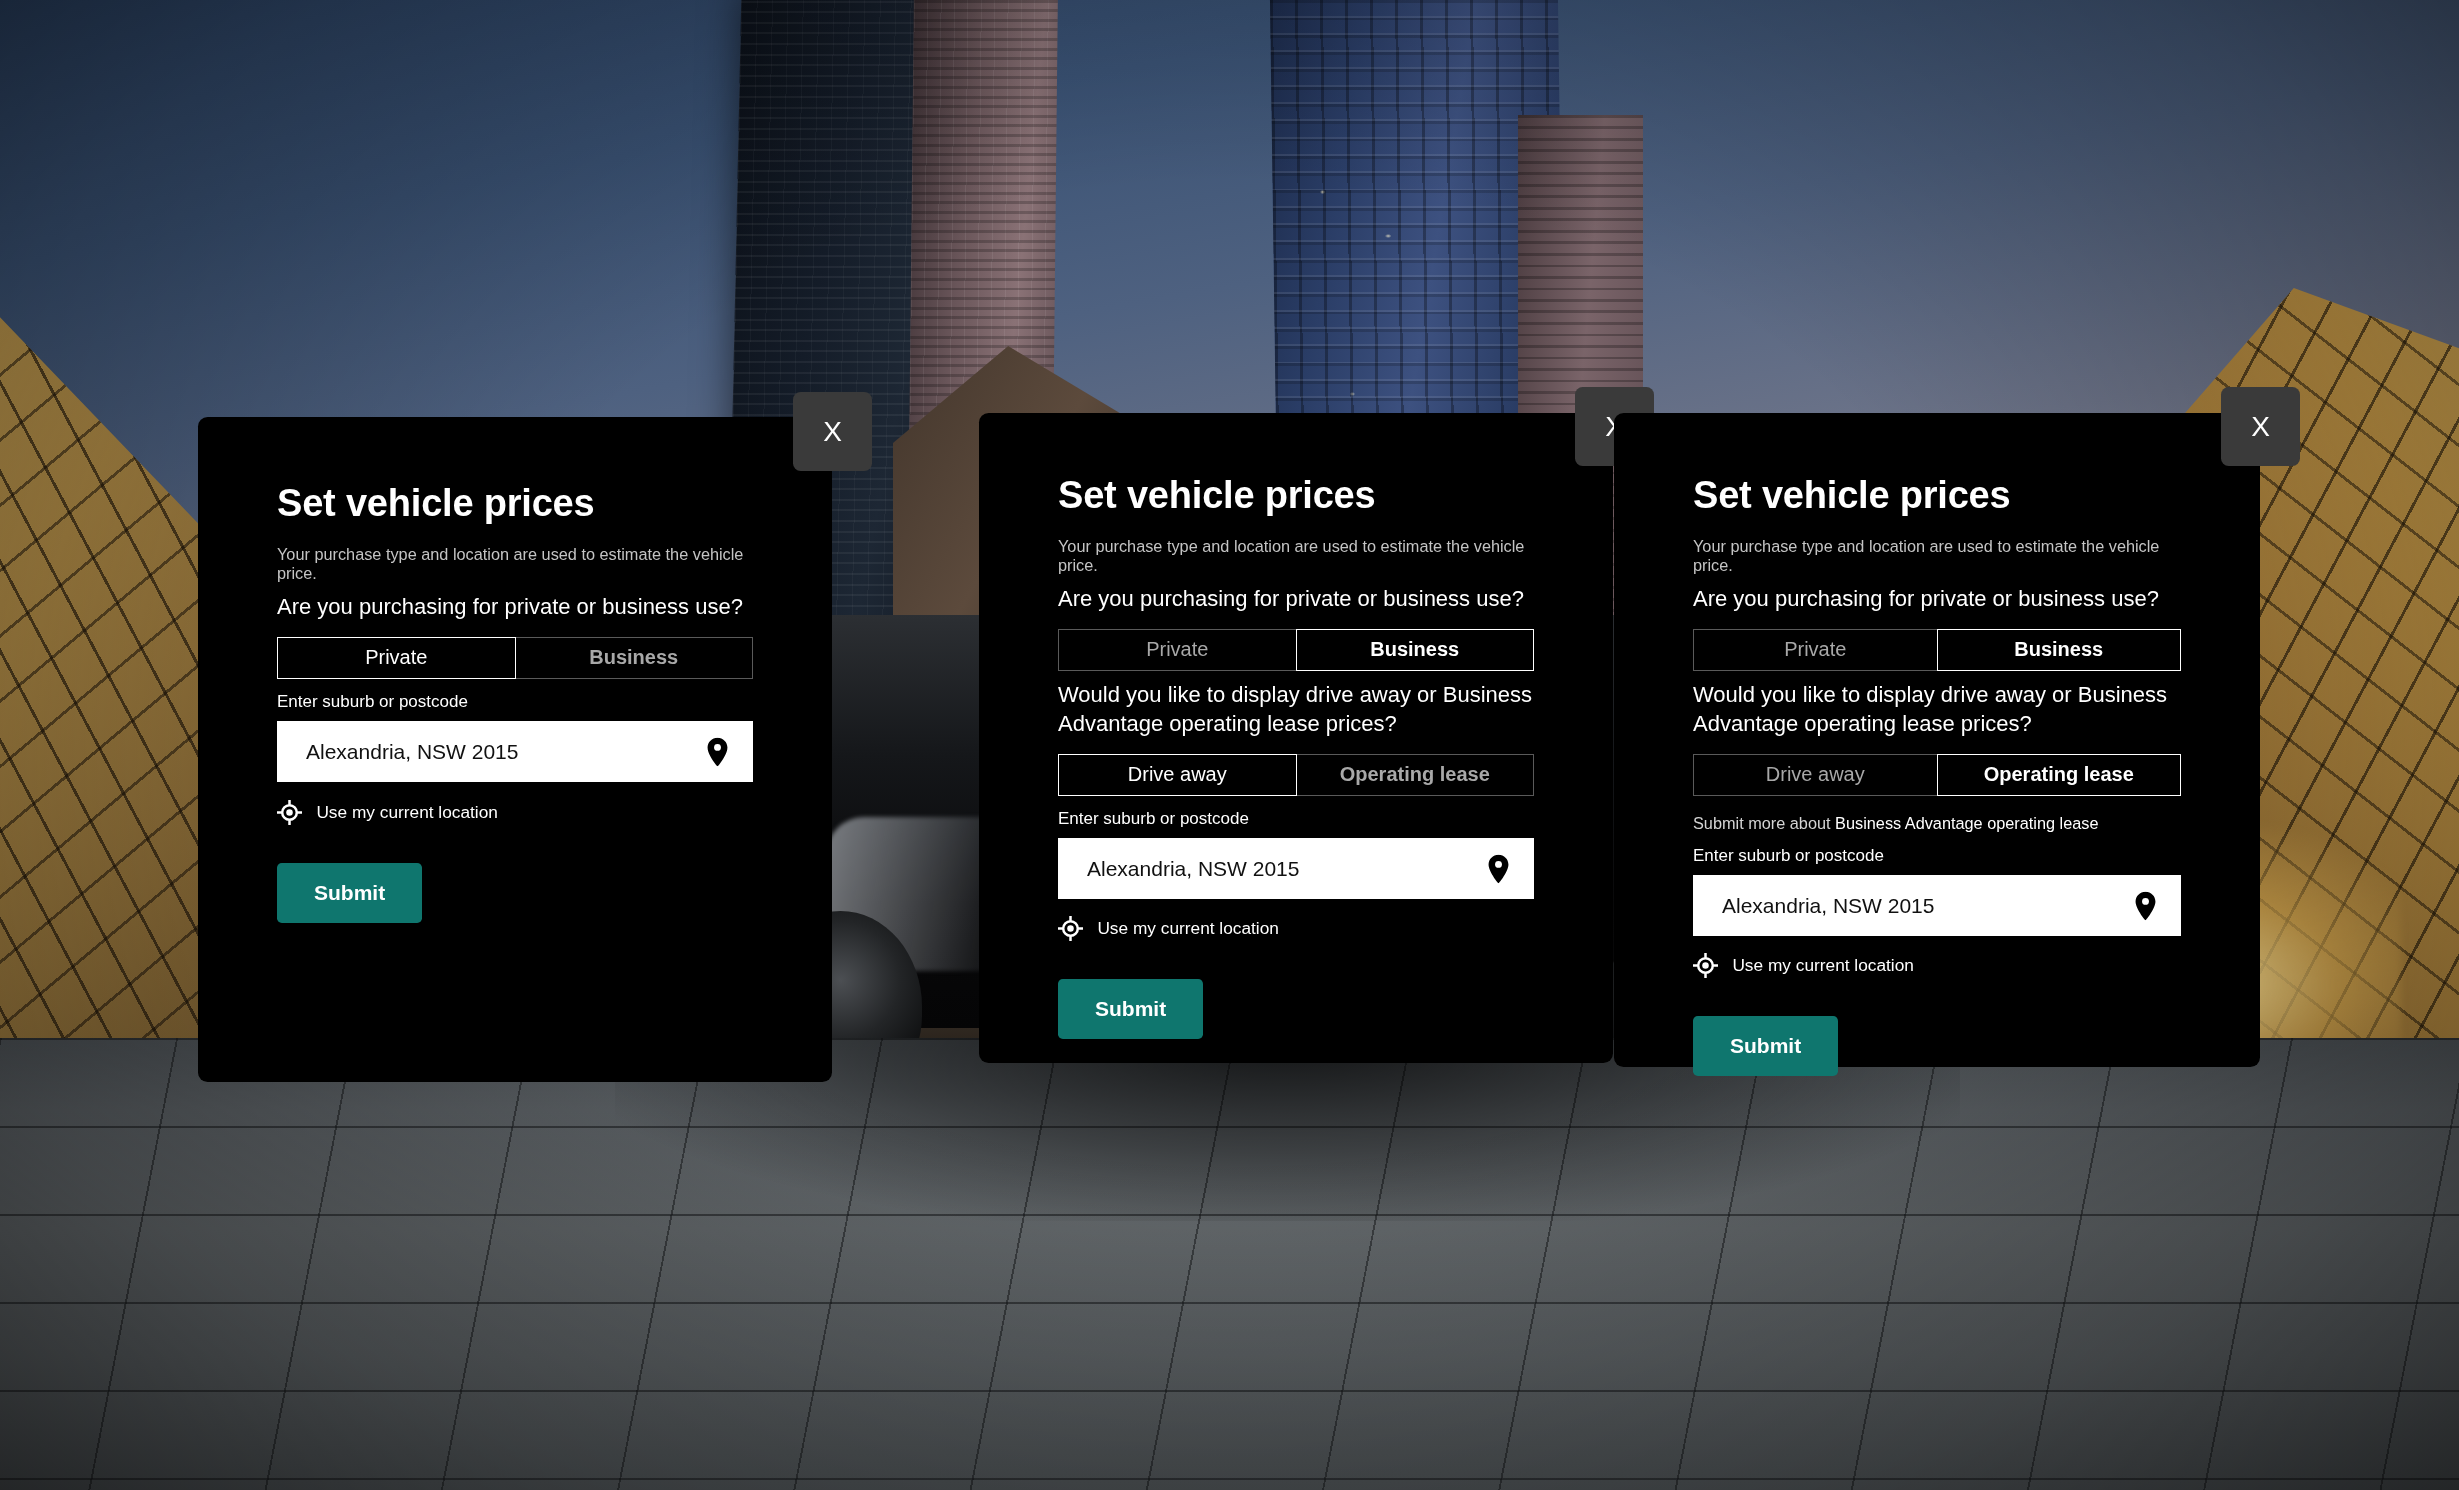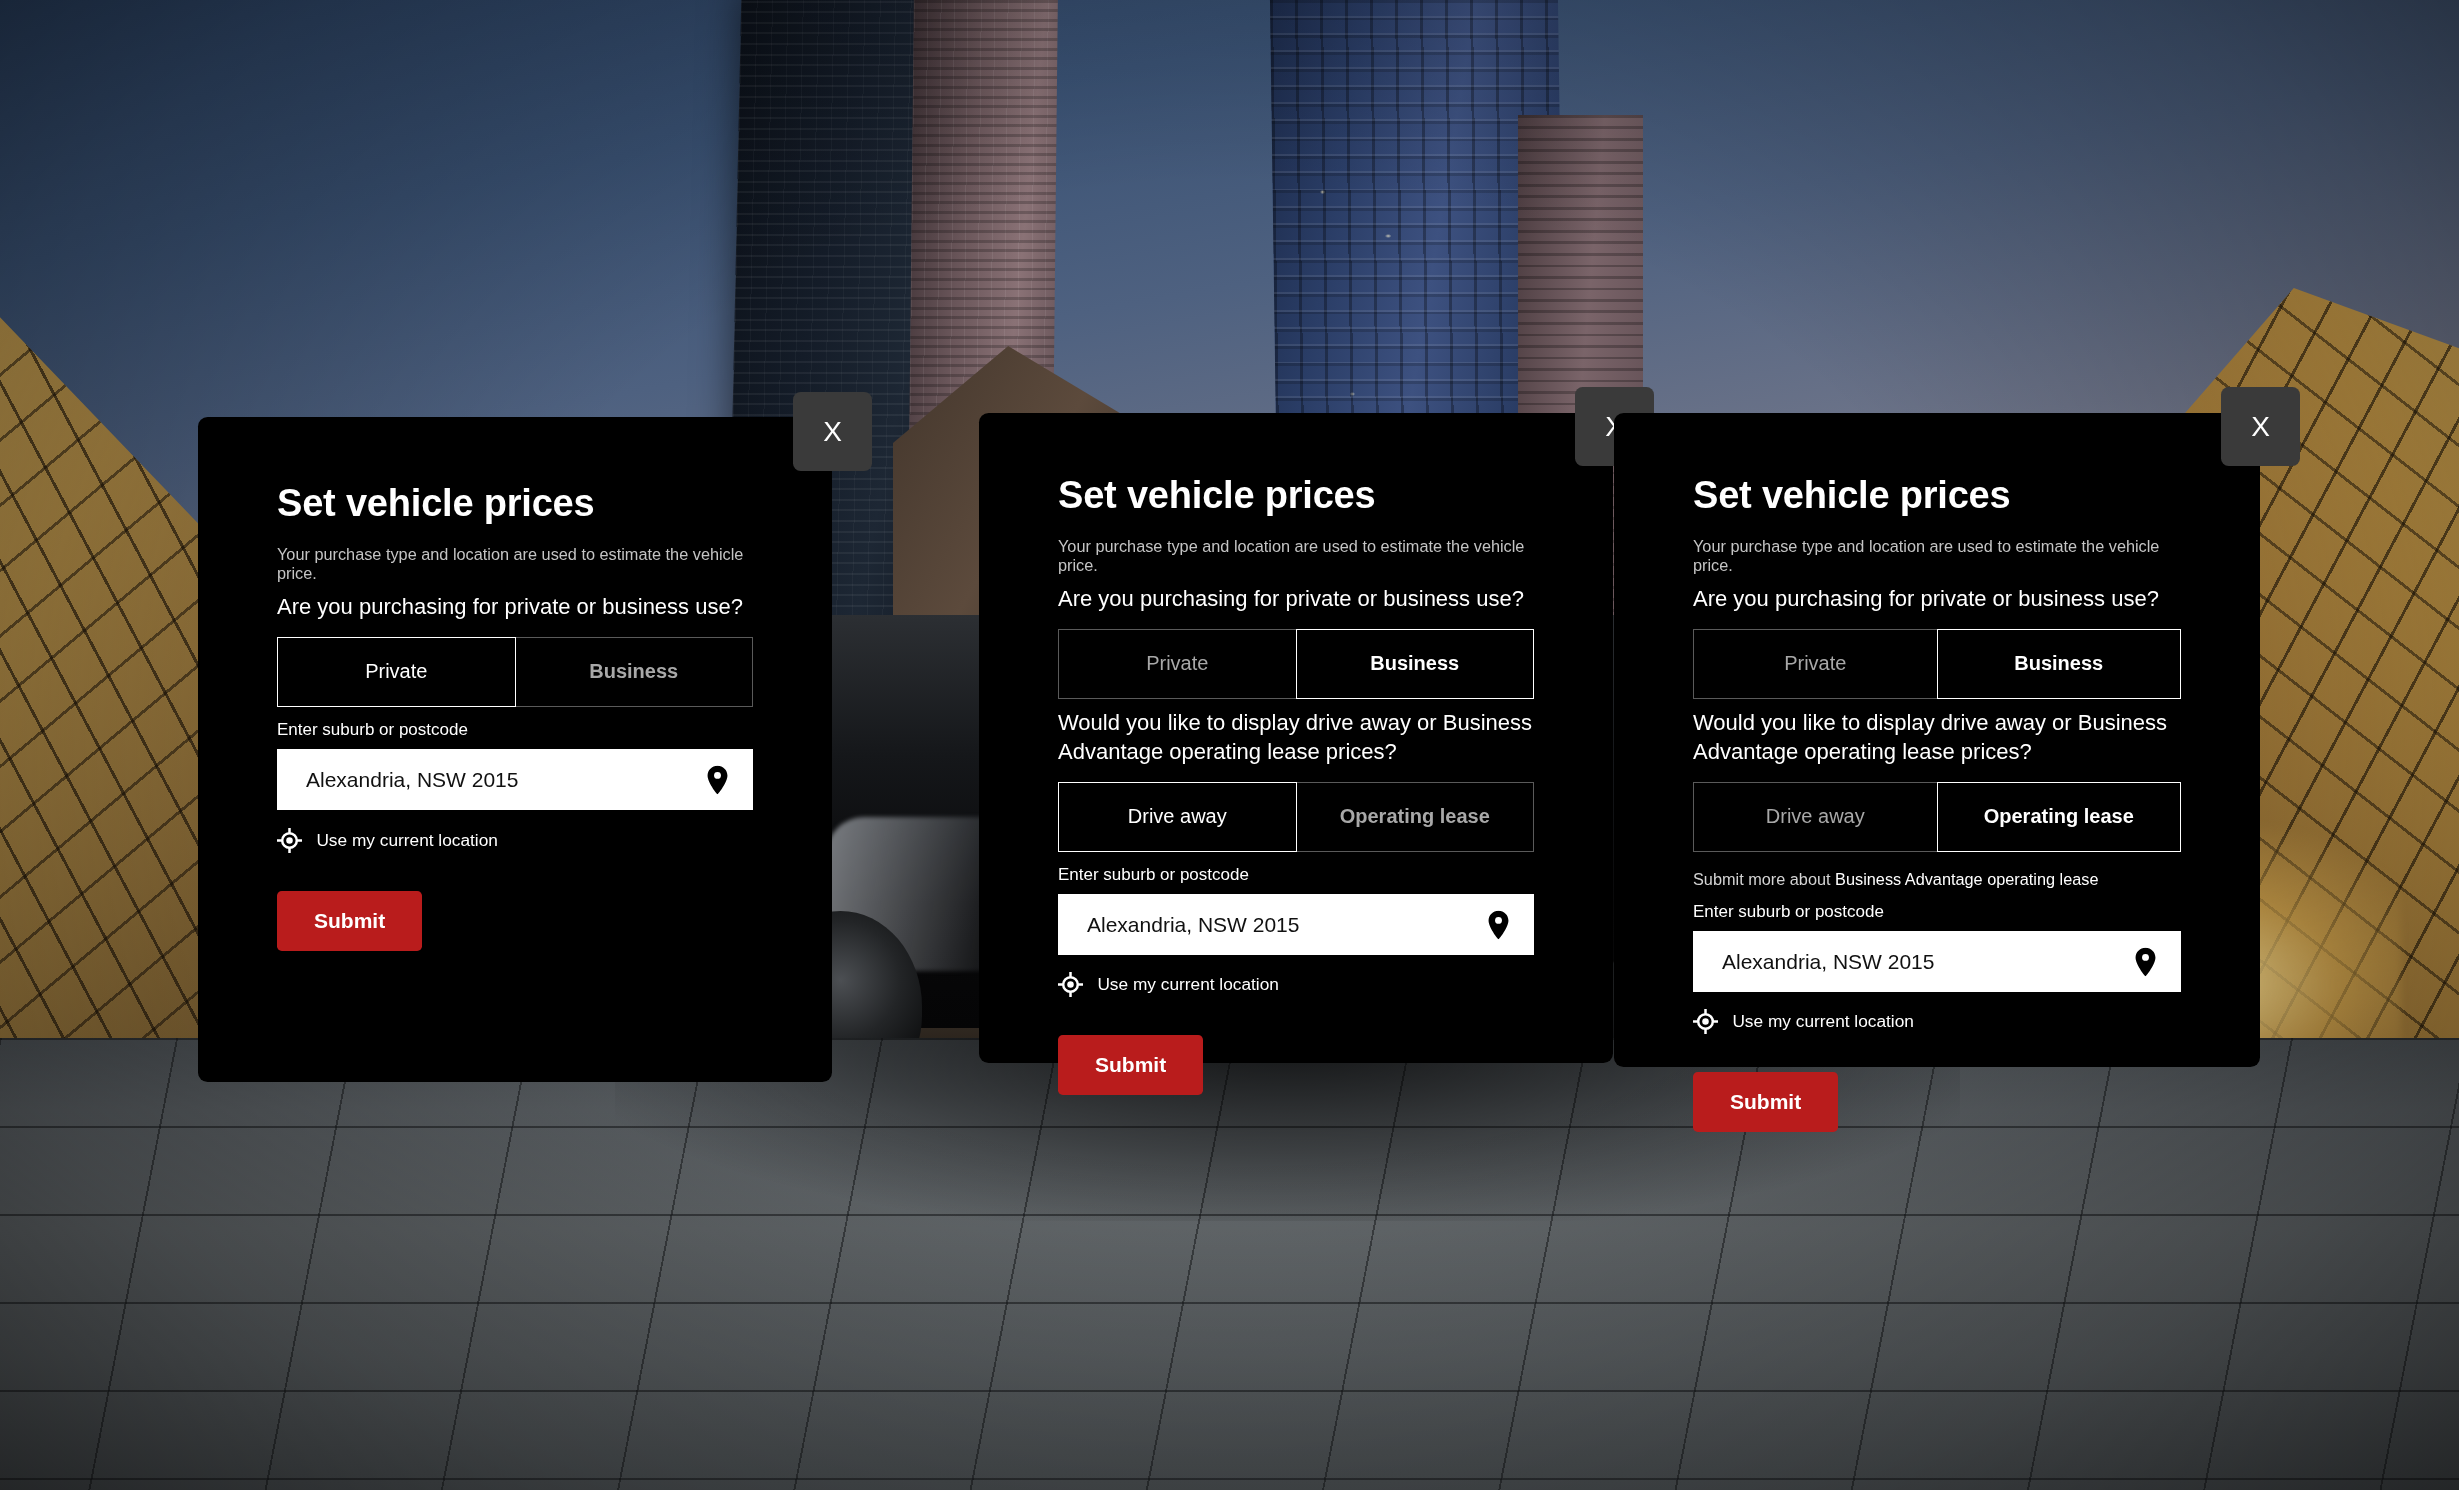--- a/index.html
+++ b/index.html
@@ -216,21 +216,21 @@
   .field-question {
     font-size: 22px;
     color: #ffffff;
     margin-top: 9px;
     line-height: 1.33;
   }
 
   .toggle-group {
     display: flex;
     margin-top: 15.4px;
-    height: 70px;
+    height: 42px;
     justify-content: space-between;
   }
   .toggle-btn {
     flex: 1;
     background: #000000;
     color: #a8a8a8;
     border: 1px solid #5a5a5a;
     font-family: "Liberation Sans", sans-serif;
     font-size: 20px;
     cursor: pointer;
@@ -298,21 +298,21 @@
   }
   .locate-icon { width: 25px; height: 25px; flex: 0 0 25px; }
   .locate-text {
     font-size: 17.3px;
     color: #ffffff;
     margin-left: 14.4px;
   }
 
   .submit-btn {
     margin-top: 38px;
-    background: #b91c1c;
+    background: #0f766e;
     border: none;
     border-radius: 4.8px;
     color: #ffffff;
     font-family: "Liberation Sans", sans-serif;
     font-size: 21px;
     font-weight: 700;
     padding: 18px 37px;
     cursor: pointer;
   }
 

